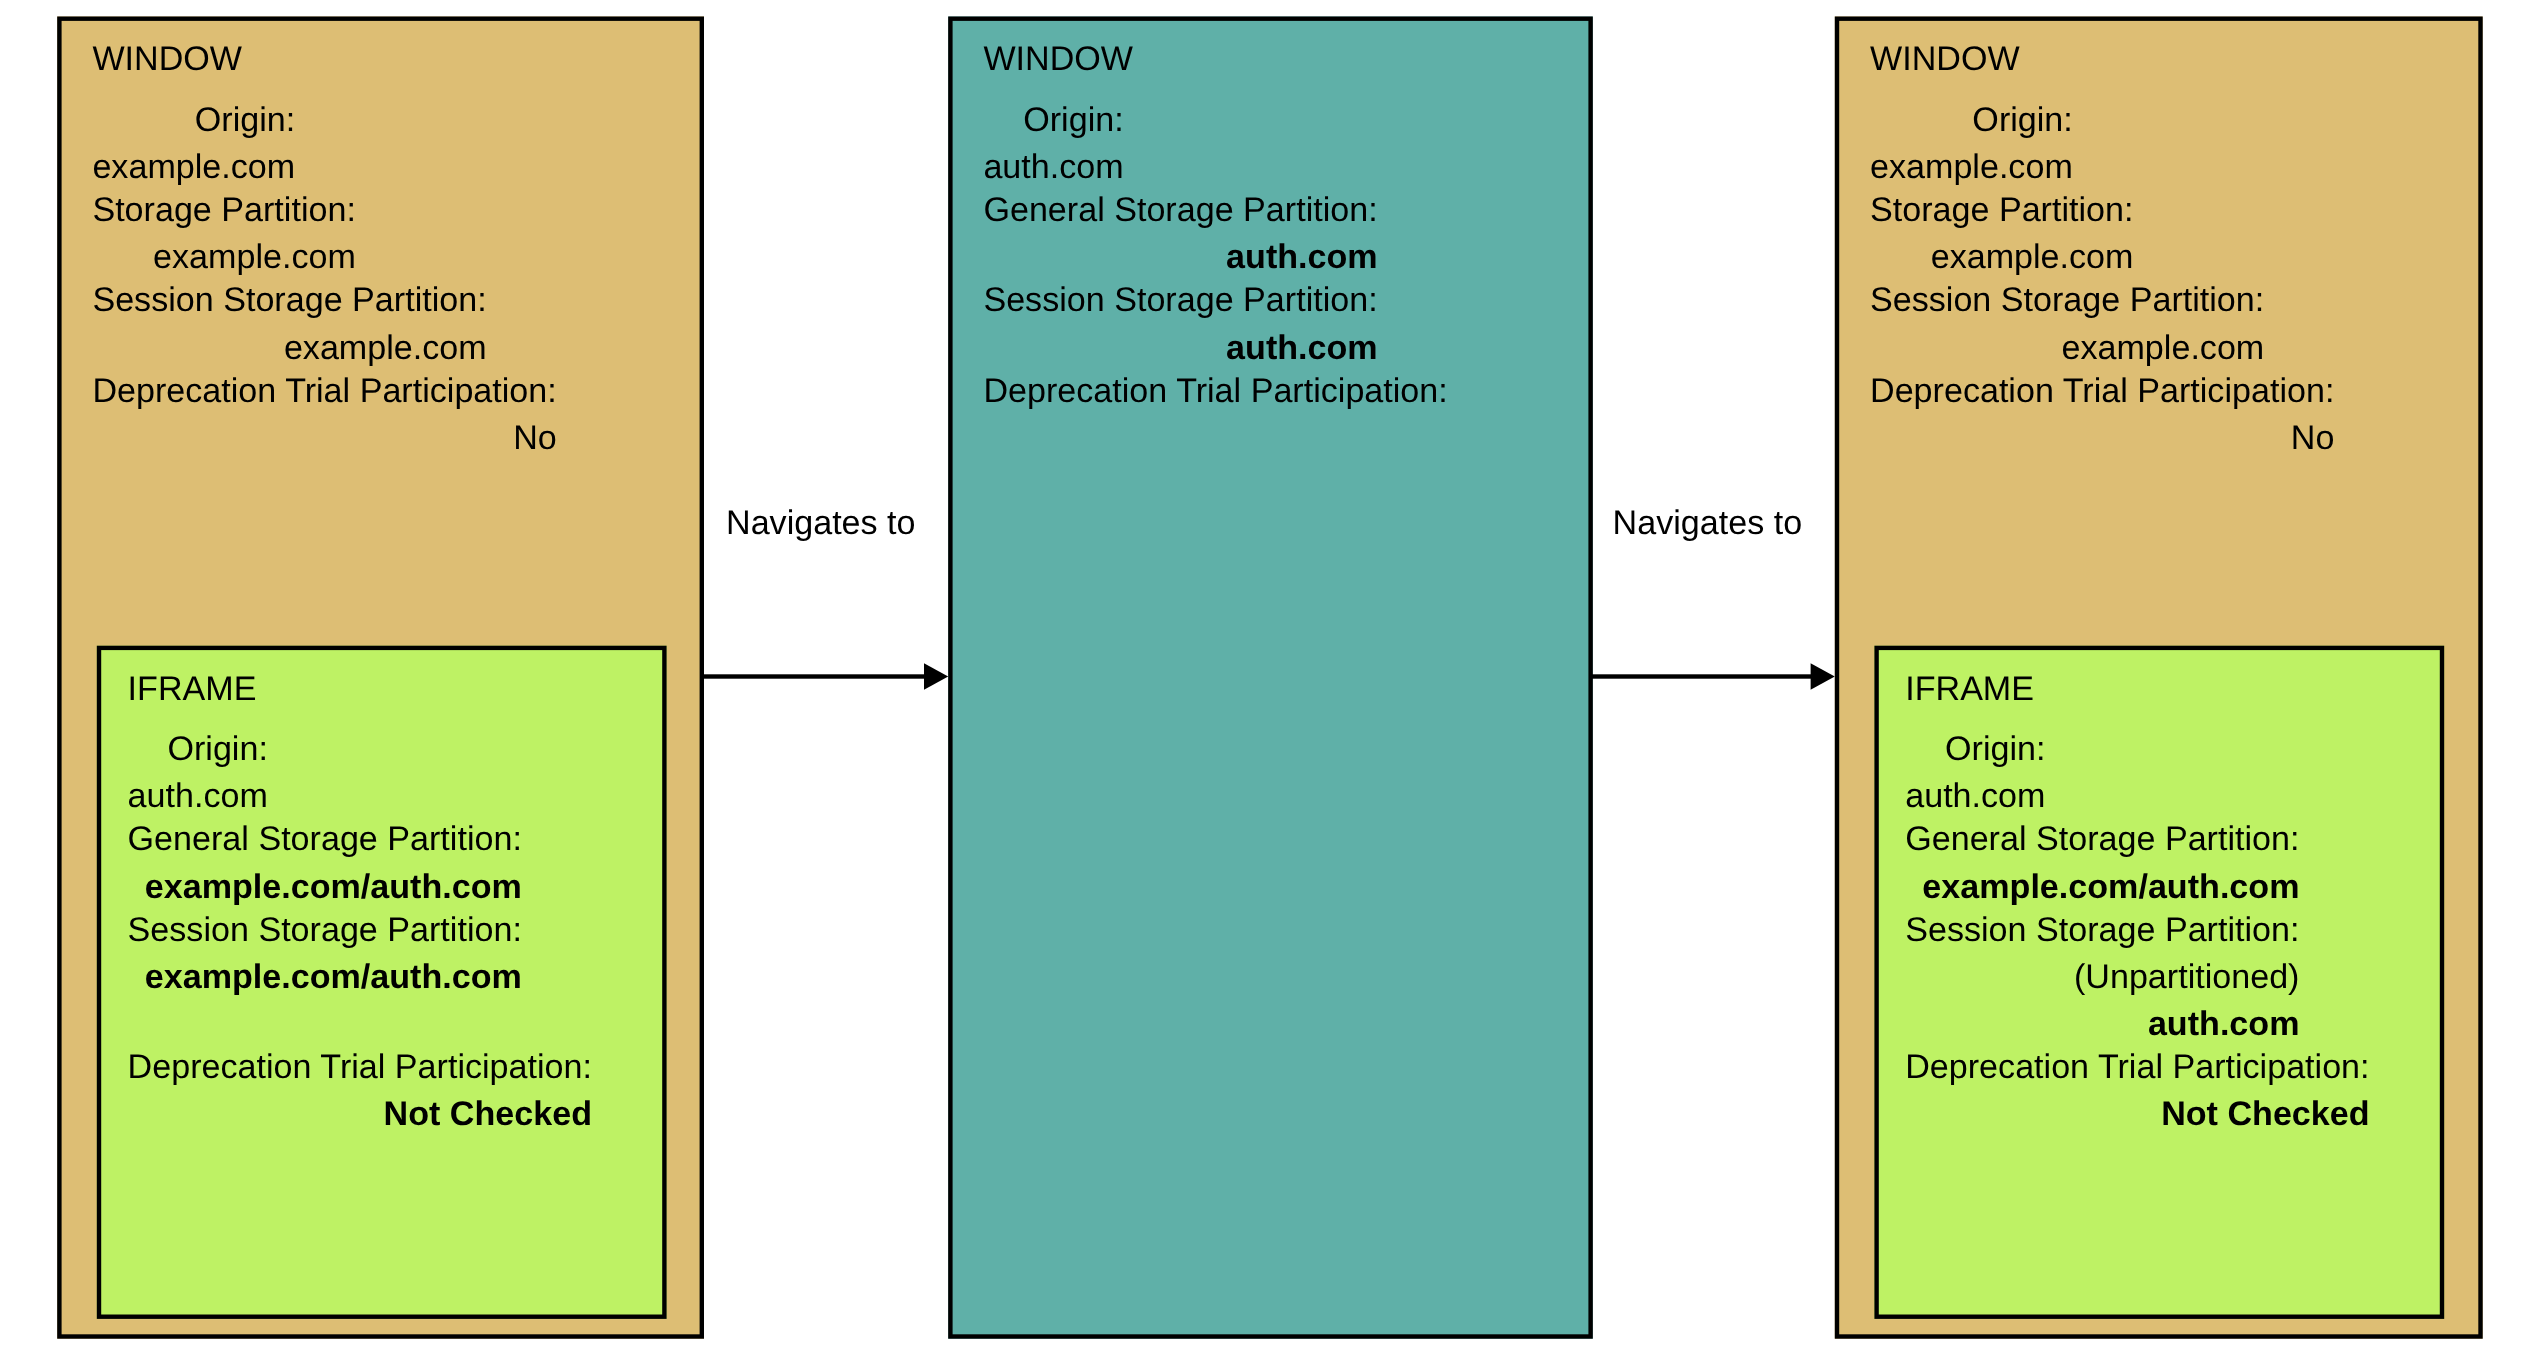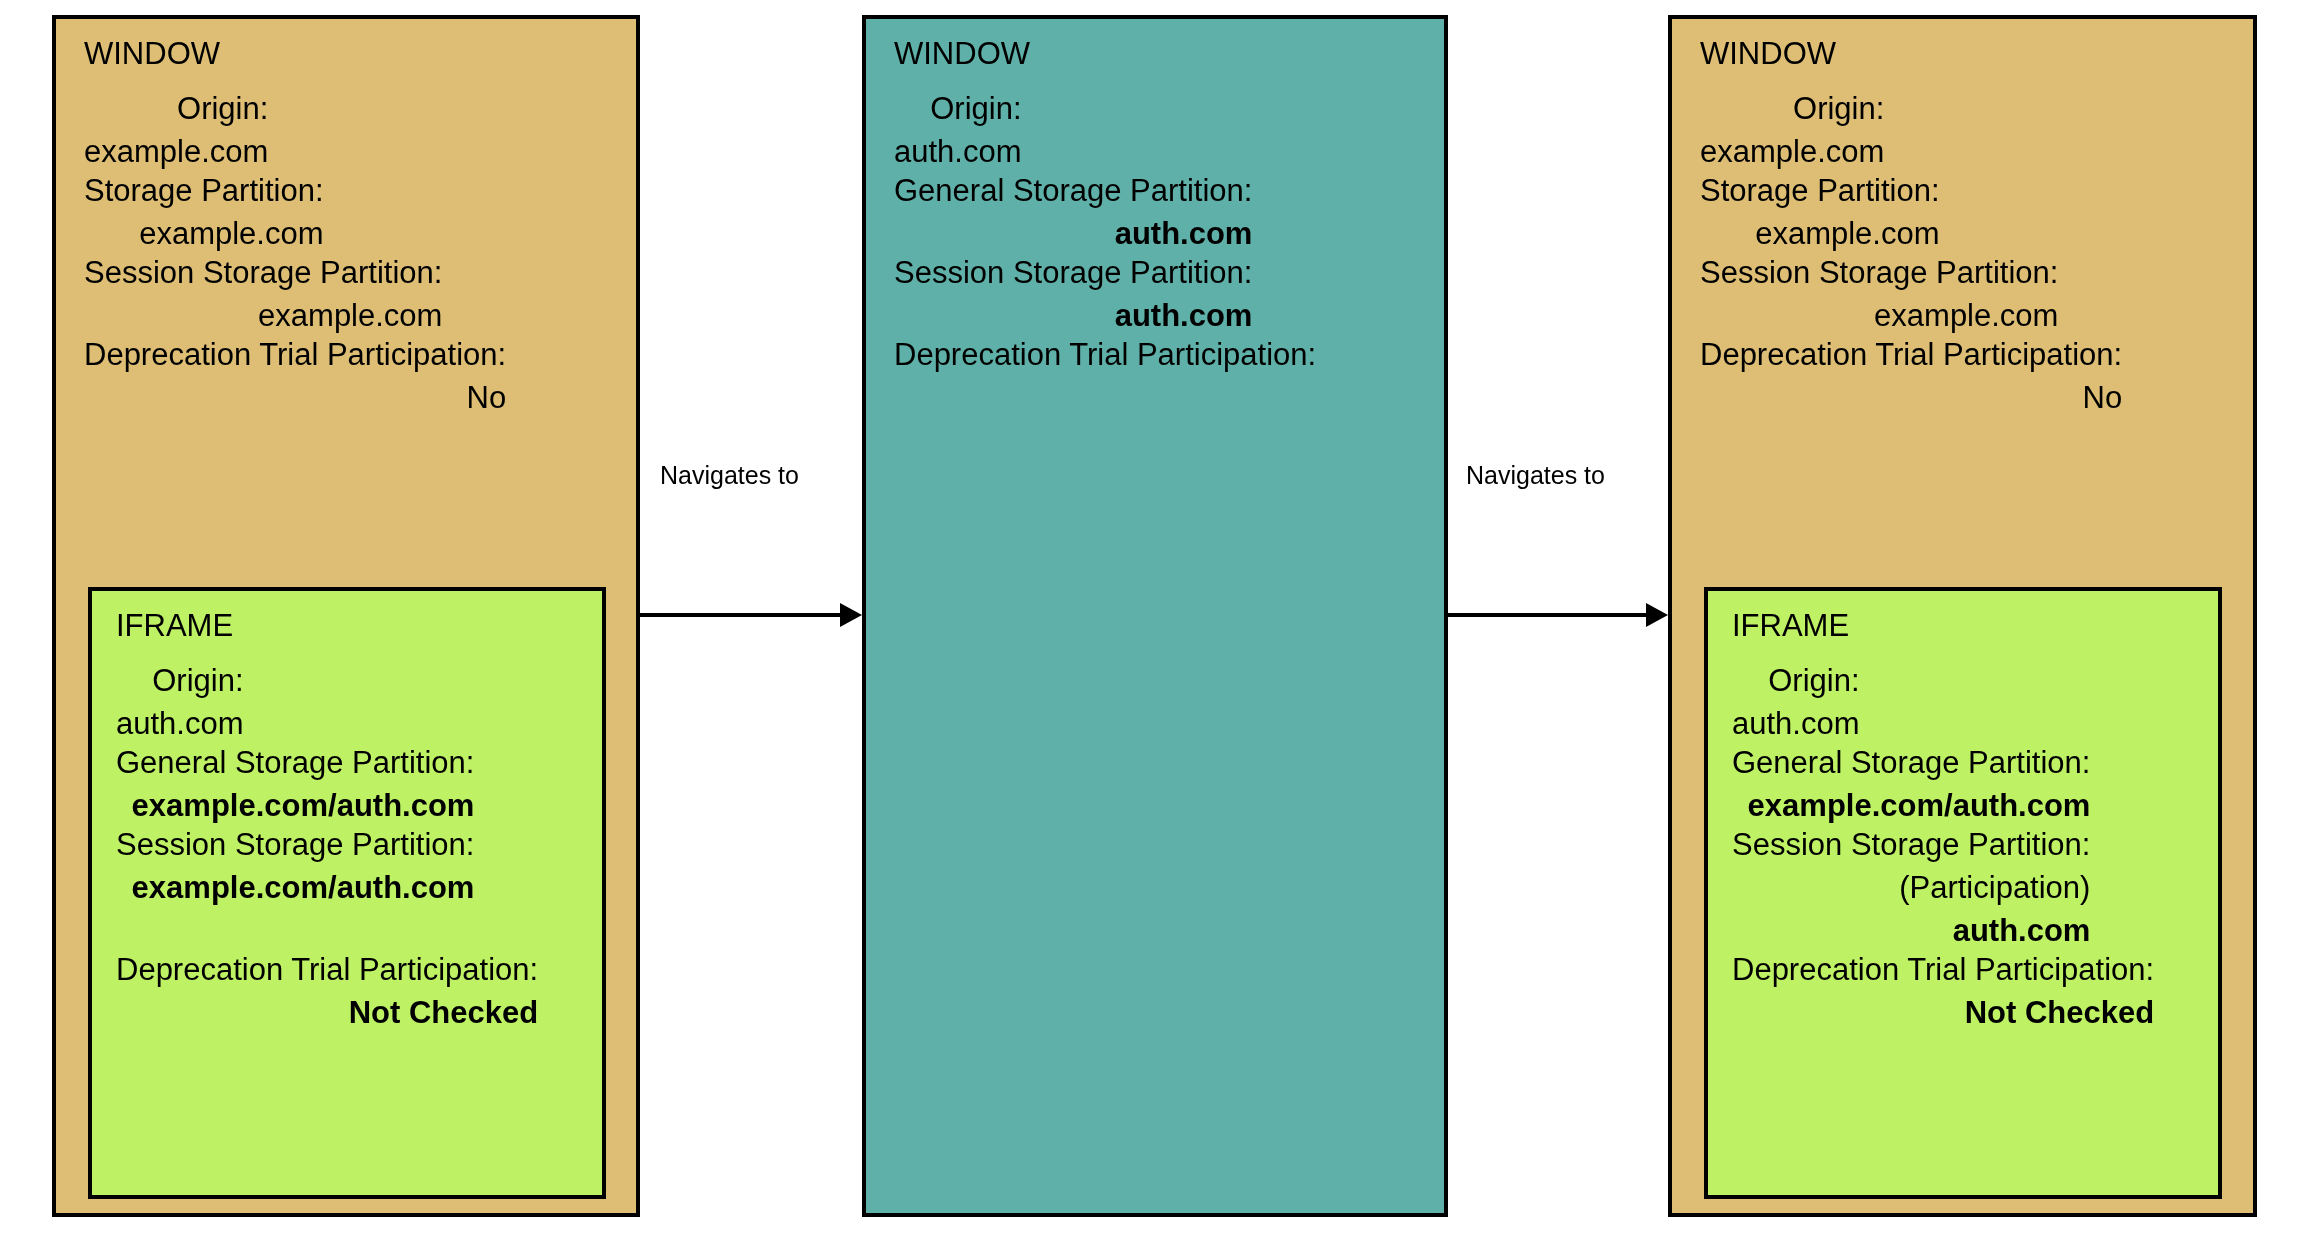--- a/index.html
+++ b/index.html
@@ -60,21 +60,21 @@
     font-size: 31px;
     line-height: 43px;
     white-space: nowrap;
   }
   .field .value.bold { font-weight: bold; }
 
   
   .arrow-wrap { position: absolute; }
   .arrow-label {
     position: absolute;
-    font-size: 25px;
+    font-size: 31px;
     line-height: 40px;
     white-space: nowrap;
   }
   .arrow-line {
     position: absolute;
     height: 4px;
     background: #000000;
   }
   .arrow-head {
     position: absolute;
@@ -211,21 +211,21 @@
         <span class="value">auth.com</span>
       </div>
 
       <div class="field" style="left:24px; top:150px;">
         <span class="label">General Storage Partition:</span>
         <span class="value bold">example.com/auth.com</span>
       </div>
 
       <div class="field" style="left:24px; top:232px;">
         <span class="label">Session Storage Partition:</span>
-        <span class="sub">(Participation)</span>
+        <span class="sub">(Unpartitioned)</span>
         <span class="value bold">auth.com</span>
       </div>
 
       <div class="field" style="left:24px; top:357px;">
         <span class="label">Deprecation Trial Participation:</span>
         <span class="value bold">Not Checked</span>
       </div>
 
     </div>
   </div>

